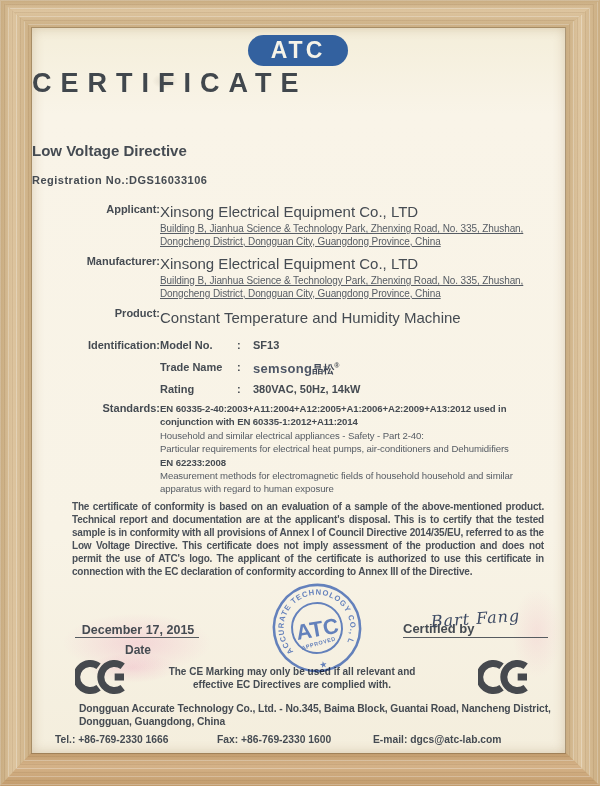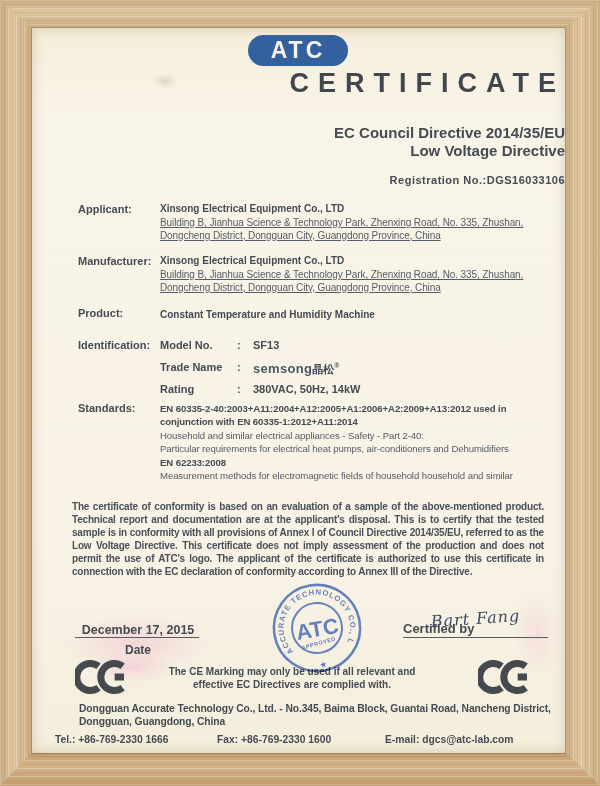--- a/index.html
+++ b/index.html
@@ -26,37 +26,37 @@
     background:linear-gradient(180deg,#f4eeda 0%,#f9f4e8 12%,#f8f3e6 70%,#f4eedd 100%);
     box-shadow:inset 0 0 12px rgba(140,100,50,.28), 0 0 0 1px rgba(100,80,50,.35);
     color:#454b52;}
   .smudge{position:absolute;border-radius:50%;pointer-events:none;}
   .s1{left:30px;top:585px;width:150px;height:60px;background:radial-gradient(ellipse,rgba(235,120,175,.22),rgba(235,120,175,0) 70%);}
   .s2{left:55px;top:625px;width:90px;height:30px;background:radial-gradient(ellipse,rgba(235,120,175,.20),rgba(235,120,175,0) 70%);}
   .s3{left:480px;top:560px;width:50px;height:90px;background:radial-gradient(ellipse,rgba(235,130,170,.14),rgba(235,130,170,0) 70%);}
   .s4{left:120px;top:45px;width:26px;height:16px;background:radial-gradient(ellipse,rgba(150,140,120,.25),rgba(150,140,120,0) 70%);}
 
   .abs{position:absolute;}
-  .ctr{left:0;width:533px;text-align:right;}
+  .ctr{left:0;width:533px;text-align:left;}
   .b{font-weight:bold;}
 
   
   .logo-pill{left:216px;top:7px;width:100px;height:31px;background:#33619f;border-radius:16px;
     display:flex;align-items:center;justify-content:center;color:#f6f3e8;
     font-weight:bold;font-size:23px;letter-spacing:3px;z-index:2;}
   .title{top:40px;font-size:27px;font-weight:bold;letter-spacing:9px;color:#41474d;z-index:1;}
   .sub1{top:78px;font-size:13.5px;font-weight:bold;}
   .sub2{top:96px;font-size:15px;font-weight:bold;}
   .sub3{top:114px;font-size:15px;font-weight:bold;}
   .reg{top:146px;font-size:11px;font-weight:bold;letter-spacing:.5px;}
 
   
-  .lbl{left:46px;width:82px;font-size:11px;font-weight:bold;}
+  .lbl{left:46px;width:82px;font-size:11px;font-weight:bold;text-align:right;}
   .val{left:128px;width:392px;font-size:11px;}
-  .name{font-weight:bold;font-size:10px;margin-bottom:3px;}
+  .name{font-weight:normal;font-size:15px;margin-bottom:3px;}
   .addr{font-size:10px;line-height:12.5px;color:#565c64;letter-spacing:-0.1px;text-decoration:underline;}
   .idrow{position:absolute;left:0;width:392px;}
   .idlbl{position:absolute;left:0;font-size:11px;font-weight:bold;}
   .idcolon{position:absolute;left:77px;font-size:11px;font-weight:bold;}
   .idval{position:absolute;left:93px;font-size:11px;font-weight:bold;}
   .semsong{font-weight:bold;font-size:13px;letter-spacing:.3px;color:#4d5666;}
   .cjk{font-size:11px;color:#3f4756;}
   .rsup{font-size:7px;vertical-align:super;}
   .stline{font-size:9.6px;line-height:13.4px;white-space:nowrap;color:#565c64;letter-spacing:-0.1px;}
   .stline.b{color:#454b52;}
@@ -80,42 +80,41 @@
 
   
   .ce{width:56px;height:38px;}
   .ce-left{left:43px;top:630px;}
   .ce-right{left:446px;top:630px;}
   .cenote{left:117px;top:638px;width:286px;text-align:center;font-size:10px;font-weight:bold;line-height:12.5px;}
 
   
   .footaddr{left:23px;top:675px;width:492px;font-size:10.3px;font-weight:bold;line-height:12.5px;letter-spacing:-0.1px;margin-left:24px;}
   .contact{top:706px;font-size:10.3px;font-weight:bold;}
-  .tel{left:23px;} .fax{left:185px;} .email{left:353px;text-align:center;}
+  .tel{left:23px;} .fax{left:185px;} .email{left:341px;text-align:center;}
 </style>
 </head>
 <body>
 
 <div class="scene">
   <div class="frame frame-top grain-h"></div>
   <div class="frame frame-left grain-v"></div>
   <div class="frame frame-right grain-v"></div>
   <div class="frame frame-bottom grain-h"></div>
 
   <div class="paper">
     <div class="smudge s1"></div>
     <div class="smudge s2"></div>
     <div class="smudge s3"></div>
     <div class="smudge s4"></div>
 
     <div class="abs logo-pill">
       <span>ATC</span>
     </div>
     <div class="abs ctr title">CERTIFICATE</div>
-    <div class="abs ctr sub2">EC Council Directive 2014/35/EU</div>
     <div class="abs ctr sub3">Low Voltage Directive</div>
     <div class="abs ctr reg">Registration No.:DGS16033106</div>
 
     <div class="abs lbl" style="top:175px">Applicant:</div>
     <div class="abs val" style="top:175px">
       <div class="name">Xinsong Electrical Equipment Co., LTD</div>
       <div class="addr">Building B, Jianhua Science &amp; Technology Park, Zhenxing Road, No. 335, Zhushan,</div>
       <div class="addr">Dongcheng District, Dongguan City, Guangdong Province, China</div>
     </div>
 
@@ -149,20 +148,21 @@
     </div>
 
     <div class="abs lbl" style="top:374px">Standards:</div>
     <div class="abs val" style="top:374px">
       <div class="stline b">EN 60335-2-40:2003+A11:2004+A12:2005+A1:2006+A2:2009+A13:2012 used in</div>
       <div class="stline b">conjunction with EN 60335-1:2012+A11:2014</div>
       <div class="stline">Household and similar electrical appliances - Safety - Part 2-40:</div>
       <div class="stline">Particular requirements for electrical heat pumps, air-conditioners and Dehumidifiers</div>
       <div class="stline b">EN 62233:2008</div>
       <div class="stline">Measurement methods for electromagnetic fields of household household and similar</div>
+      <div class="stline">apparatus with regard to human exposure</div>
     </div>
 
     <div class="abs decl">
       <div class="just">The certificate of conformity is based on an evaluation of a sample of the above-mentioned product.</div>
       <div class="just">Technical report and documentation are at the applicant's disposal. This is to certify that the tested</div>
       <div class="just">sample is in conformity with all provisions of Annex I of Council Directive 2014/35/EU, referred to as the</div>
       <div class="just">Low Voltage Directive. This certificate does not imply assessment of the production and does not</div>
       <div class="just">permit the use of ATC's logo. The applicant of the certificate is authorized to use this certificate in</div>
       <div>connection with the EC declaration of conformity according to Annex III of the Directive.</div>
     </div>

